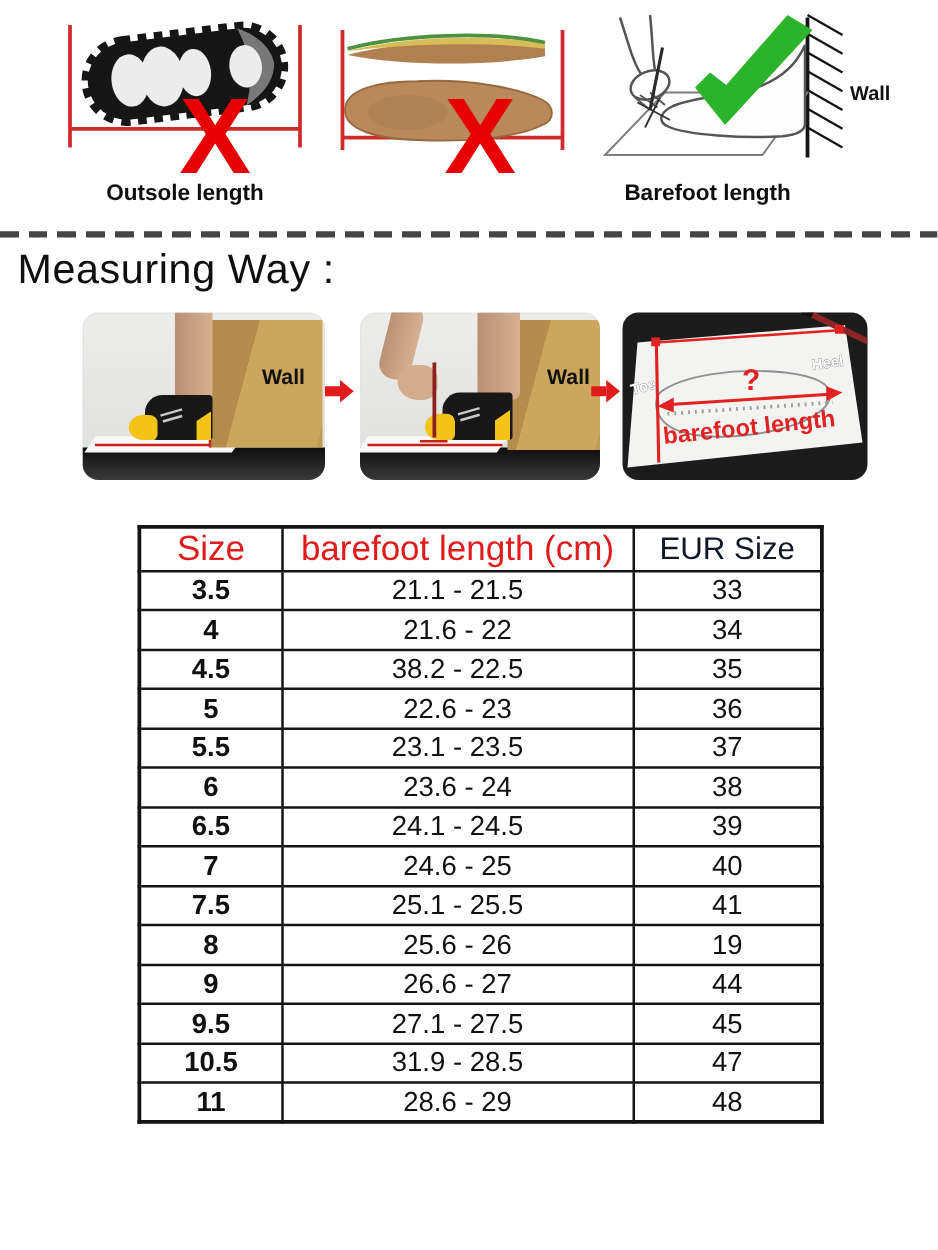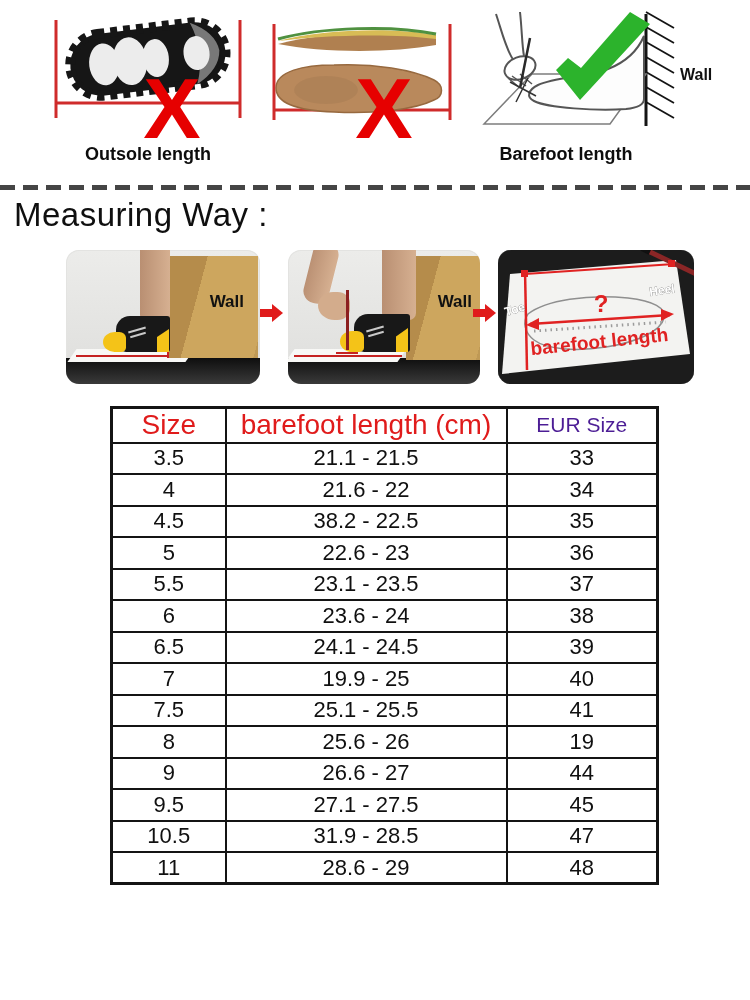--- a/index.html
+++ b/index.html
@@ -48,28 +48,28 @@
   .pen    { width:3px; background:#8c1f1f; }
 
   .flow-arrow { position:absolute; top:304px; width:24px; height:18px; }
   .flow-arrow .shaft { position:absolute; left:0; top:5px; width:12px; height:8px; background:#e01b1b; }
   .flow-arrow .head  { position:absolute; left:12px; top:0; width:0; height:0;
                        border-top:9px solid transparent; border-bottom:9px solid transparent;
                        border-left:11px solid #e01b1b; }
   #flow-arrow-1 { left:260px; } #flow-arrow-2 { left:473px; }
 
   
-  #size-table { position:absolute; left:110px; top:406px; border-collapse:collapse;
+  #size-table { position:absolute; left:110px; top:420px; border-collapse:collapse;
                 background:#fff; border:3px solid #141414; }
   #size-table th, #size-table td { border:2px solid #141414; text-align:center; padding:0 4px; }
   #size-table th { height:35px; font-weight:400; font-size:28px; }
   #size-table th.red   { color:#e01b1b; }
-  #size-table th.black { color:#4c1d95; font-size:21px; }
+  #size-table th.black { color:#0f172a; font-size:25px; }
   #size-table td { height:31.5px; font-size:22px; color:#101010; }
-  #size-table td.col-size { font-weight:400; }
+  #size-table td.col-size { font-weight:700; }
 </style>
 </head>
 <body>
 
 <div class="illu" id="illu-outsole">
   <svg viewBox="0 0 208 134" width="208" height="134">
     <line x1="12" y1="12" x2="12" y2="110" stroke="#cf2b2b" stroke-width="3"></line>
     <line x1="196" y1="12" x2="196" y2="110" stroke="#cf2b2b" stroke-width="3"></line>
     <line x1="12" y1="95" x2="196" y2="95" stroke="#cf2b2b" stroke-width="3"></line>
     <g transform="rotate(-7 104 52)">
@@ -240,21 +240,21 @@
         <td>23.6 - 24</td>
         <td>38</td>
       </tr>
       <tr>
         <td class="col-size">6.5</td>
         <td>24.1 - 24.5</td>
         <td>39</td>
       </tr>
       <tr>
         <td class="col-size">7</td>
-        <td>19.9 - 25</td>
+        <td>24.6 - 25</td>
         <td>40</td>
       </tr>
       <tr>
         <td class="col-size">7.5</td>
         <td>25.1 - 25.5</td>
         <td>41</td>
       </tr>
       <tr>
         <td class="col-size">8</td>
         <td>25.6 - 26</td>

